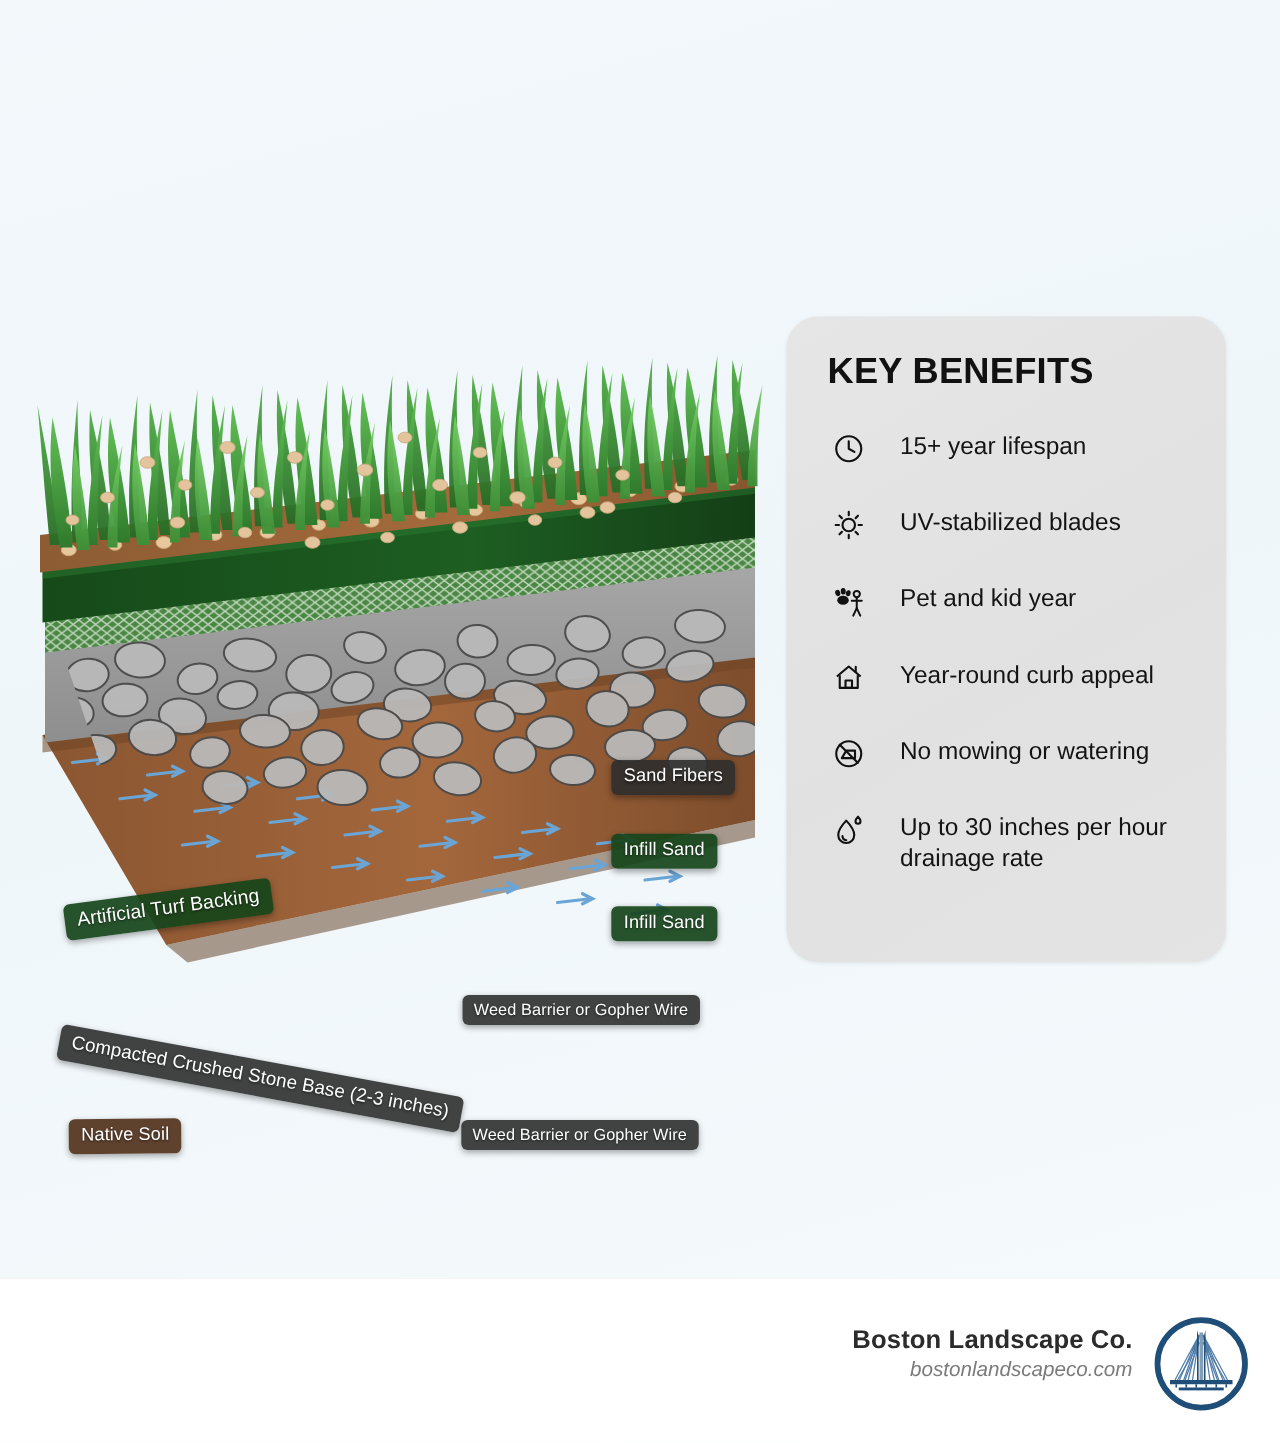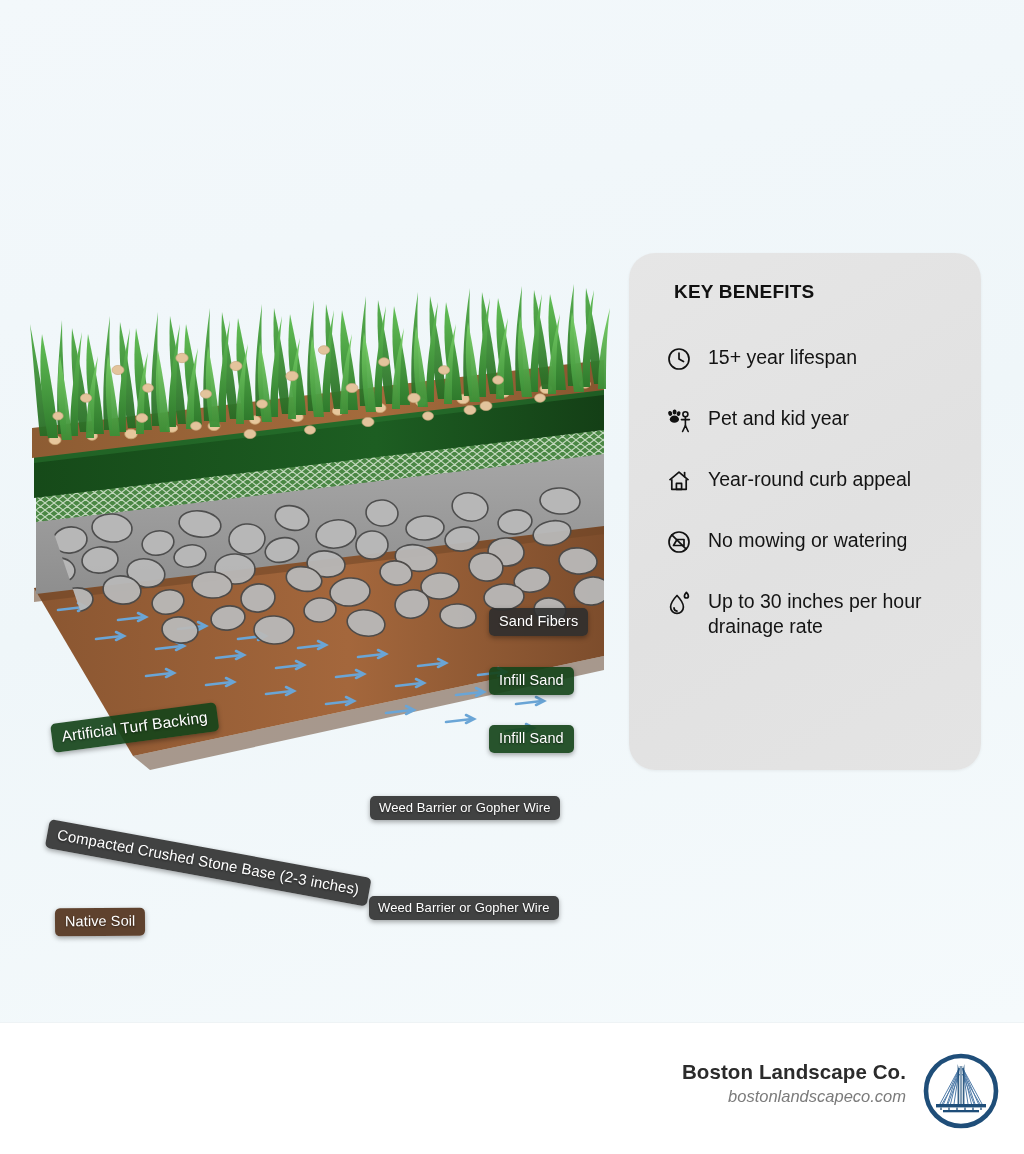--- a/index.html
+++ b/index.html
@@ -57,43 +57,44 @@
   .cal-brown  { background:rgba(84,52,30,.93); }
 
   .c-turf-fibers  { left:489px; top:350px; }
   .c-infill-1     { left:489px; top:409px; }
   .c-infill-2     { left:489px; top:467px; }
   .c-backing      { left:52px;  top:466px; transform:rotate(-7.6deg); transform-origin:left center; font-size:15.5px; }
   .c-weed-1       { left:370px; top:538px; font-size:13px; padding:4px 9px 5px 9px; }
   .c-weed-2       { left:369px; top:638px; font-size:13px; padding:4px 9px 5px 9px; }
   .c-stone        { left:50px;  top:561px; transform:rotate(10.4deg); transform-origin:left top;
                     max-width:360px; white-space:normal; font-size:15px; }
-  .c-soil         { left:55px;  top:650px; transform:rotate(-0.5deg); }
+  .c-soil         { left:55px;  top:637px; transform:rotate(-0.5deg); }
 
   
   #benefits-card {
     position:absolute; left:629px; top:253px;
     width:352px; height:517px;
     background:linear-gradient(150deg,#e6e6e6 0%, #e1e1e1 55%, #e4e4e4 100%);
     border-radius:26px;
     box-shadow:0 1px 3px rgba(0,0,0,.06);
   }
   #benefits-title {
-    position:absolute; left:45px; top:28px;
-    font-size:19px; font-weight:bold; color:#111111;
+    position:absolute; left:33px; top:28px;
+    font-size:29px; font-weight:bold; color:#111111;
     letter-spacing:.2px;
     text-align:right;
   }
   #benefits-list {
     position:absolute; left:33px; top:90px; right:22px;
   }
   .benefit-row {
     display:flex; align-items:flex-start;
     margin-bottom:27px;
     min-height:34px;
+    gap:12px;
   }
   .benefit-icon {
     width:34px; min-width:34px; height:30px;
     display:flex; align-items:center; justify-content:center;
     margin-right:12px; margin-top:1px;
   }
   .benefit-icon svg { display:block; }
   .benefit-text {
     font-size:19.5px; color:#141414; line-height:1.28;
     padding-top:2px;
@@ -460,20 +461,30 @@
         <div class="benefit-row">
           <span class="benefit-icon">
             <svg width="26" height="26" viewBox="0 0 26 26" fill="none" stroke="#111" stroke-width="1.7">
               <circle cx="13" cy="13" r="10"></circle>
               <path d="M13 7 L13 13 L17.5 15.5" stroke-linecap="round" stroke-linejoin="round"></path>
             </svg>
           </span>
           <span class="benefit-text">15+ year lifespan</span>
         </div>
 
+        <div class="benefit-row">
+          <span class="benefit-icon">
+            <svg width="26" height="26" viewBox="0 0 26 26" fill="none" stroke="#111" stroke-width="1.7" stroke-linecap="round">
+              <circle cx="13" cy="13" r="5"></circle>
+              <path d="M13 2.5 L13 5.2 M13 20.8 L13 23.5 M2.5 13 L5.2 13 M20.8 13 L23.5 13
+                       M5.6 5.6 L7.5 7.5 M18.5 18.5 L20.4 20.4 M20.4 5.6 L18.5 7.5 M7.5 18.5 L5.6 20.4"></path>
+            </svg>
+          </span>
+          <span class="benefit-text">UV-stabilized blades</span>
+        </div>
 
         <div class="benefit-row">
           <span class="benefit-icon">
             <svg width="28" height="27" viewBox="0 0 28 27" fill="#111" stroke="none">
               <g>
                 <ellipse cx="5.2" cy="6.4" rx="2.0" ry="2.5" transform="rotate(-18 5.2 6.4)"></ellipse>
                 <ellipse cx="9.6" cy="5.0" rx="2.0" ry="2.6" transform="rotate(-4 9.6 5)"></ellipse>
                 <ellipse cx="13.6" cy="6.6" rx="1.9" ry="2.4" transform="rotate(16 13.6 6.6)"></ellipse>
                 <ellipse cx="9.4" cy="12.2" rx="4.6" ry="3.6"></ellipse>
               </g>

